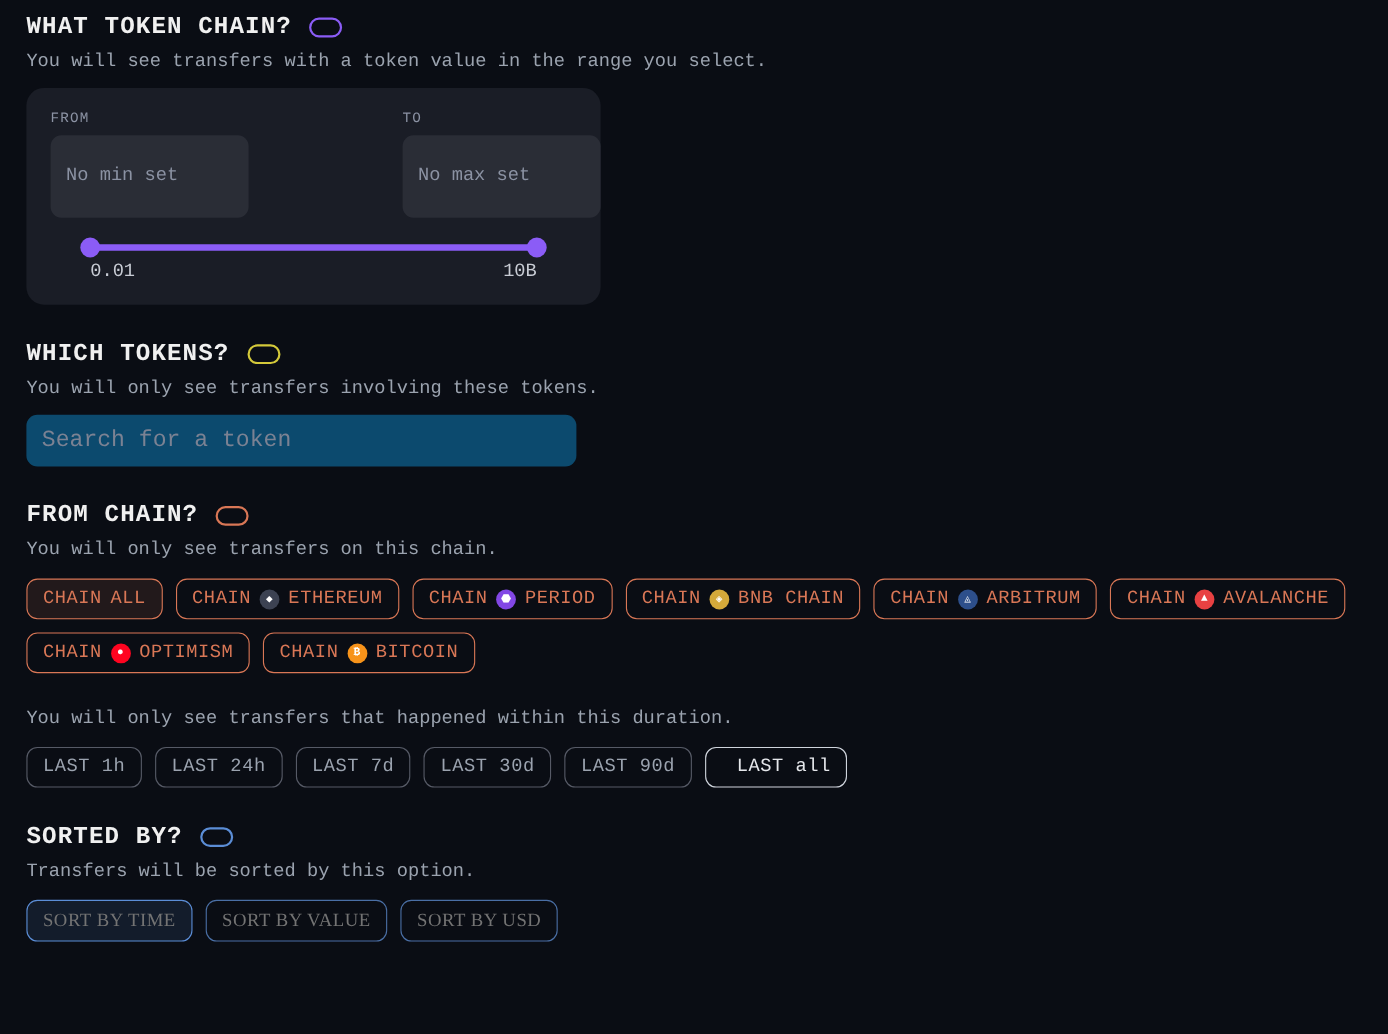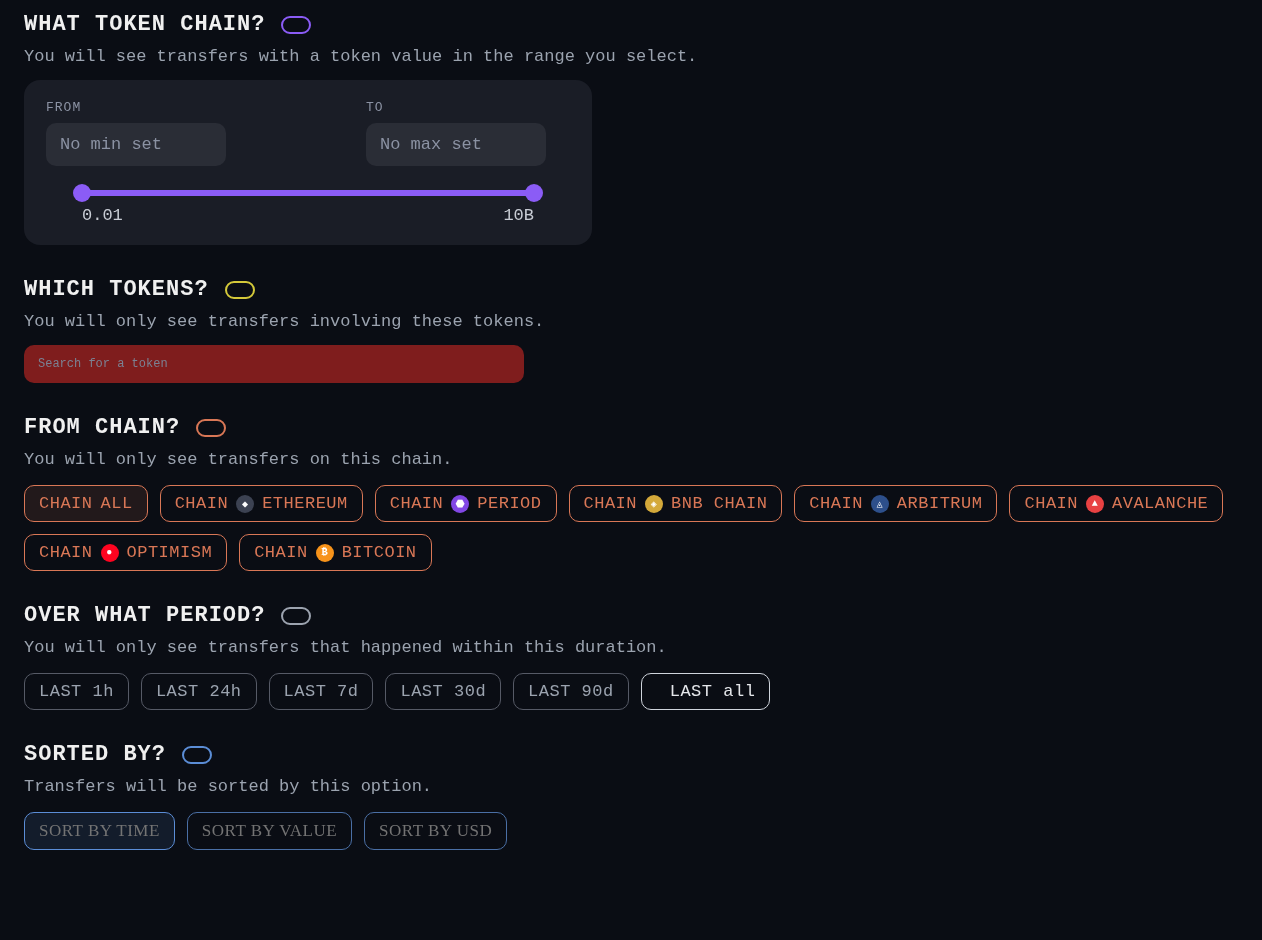--- a/index.html
+++ b/index.html
@@ -40,38 +40,38 @@
   .section-desc {
     color: #9ba3af;
     font-size: 17px;
     margin-bottom: 14px;
   }
   
   .range-panel {
     background: #1a1d26;
     border-radius: 16px;
     padding: 20px 22px 20px 22px;
-    width: 568px;
+    width: 522px;
   }
   .range-fields {
     display: flex;
     gap: 140px;
     margin-bottom: 24px;
   }
   .field-group { display: flex; flex-direction: column; gap: 8px; }
   .field-label {
     color: #8b92a3;
     font-size: 13px;
     letter-spacing: 1px;
   }
   .field-input {
     background: #2a2d36;
     border: none;
     border-radius: 10px;
-    padding: 12px 14px;
+    padding: 28px 14px;
     font-family: inherit;
     font-size: 17px;
     color: #cfd4dc;
     width: 180px;
     outline: none;
   }
   .field-input::placeholder { color: #8b92a3; }
   .slider-track {
     position: relative;
     height: 6px;
@@ -91,26 +91,26 @@
   }
   .slider-labels {
     display: flex;
     justify-content: space-between;
     margin: 4px 36px 0 36px;
     color: #c8ccd4;
     font-size: 17px;
   }
   
   .search-input {
-    background: #7f1d1d;
+    background: #0c4a6e;
     border: none;
     border-radius: 10px;
     padding: 12px 14px;
     font-family: inherit;
-    font-size: 12px;
+    font-size: 21px;
     color: #cfd4dc;
     width: 500px;
     outline: none;
   }
   .search-input::placeholder { color: #7b8293; }
   
   .chip-row {
     display: flex;
     flex-wrap: wrap;
     gap: 12px;
@@ -234,24 +234,20 @@
       </div>
       <div class="chip chip-orange">
         <span>CHAIN</span>
         <span class="chain-icon ic-btc">₿</span>
         <span>BITCOIN</span>
       </div>
     </div>
 </div>
 
 <div class="section">
-  <div class="section-header">
-    <div class="section-title">OVER WHAT PERIOD?</div>
-    <span class="pill pill-gray"></span>
-  </div>
   <div class="section-desc">You will only see transfers that happened within this duration.</div>
   <div class="chip-row" id="period-row">
       <div class="chip chip-gray">LAST 1h</div>
       <div class="chip chip-gray">LAST 24h</div>
       <div class="chip chip-gray">LAST 7d</div>
       <div class="chip chip-gray">LAST 30d</div>
       <div class="chip chip-gray">LAST 90d</div>
       <div class="chip chip-gray active">LAST all</div>
     </div>
 </div>

